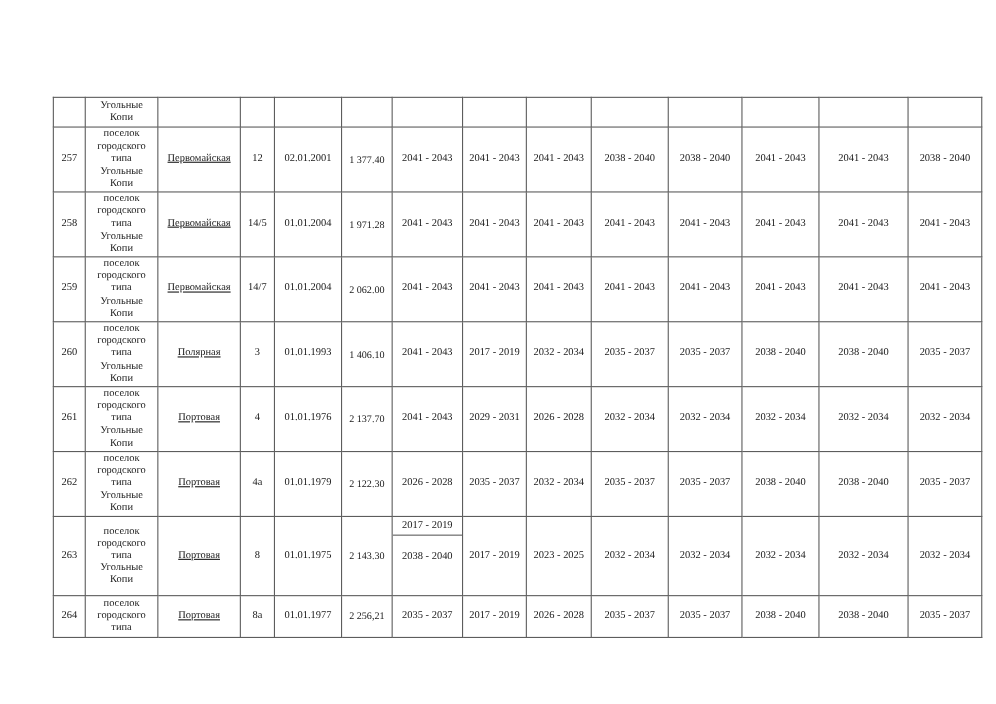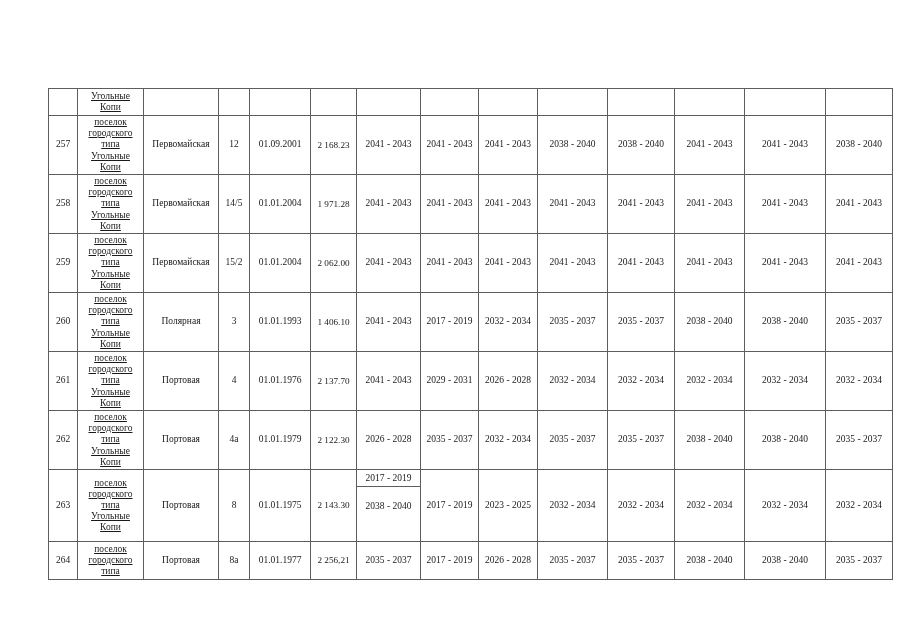--- a/index.html
+++ b/index.html
@@ -34,35 +34,35 @@
     border: 1px solid #5d5d5d;
     padding: 0;
     text-align: center;
     vertical-align: middle;
     background: #ffffff;
     word-wrap: break-word;
     overflow: hidden;
   }
   td.c-num      { width: 28px; }
   td.c-settle   { width: 65px; }
-  td.c-street   { width: 74px; }
+  td.c-street   { width: 74px; text-decoration: underline; }
   td.c-house    { width: 30px; }
   td.c-date     { width: 60px; }
   td.c-area     { width: 45px; font-size: 9.2px; }
   td.c-p        { width: 63px; }
   td.c-p2       { width: 57px; }
   td.c-p3       { width: 58px; }
   td.c-p4       { width: 69px; }
   td.c-p5       { width: 66px; }
   td.c-p6       { width: 69px; }
   td.c-p7       { width: 80px; }
   td.c-p8       { width: 66px; }
 
   .settle-lines { display: block; padding: 1px 1px; }
-  .settle-lines span { display: block; text-decoration: underline; }
+  .settle-lines span { display: block; }
 
   .spacer-row td { height: 26px; }
   .data-row td   { height: 57px; }
   .row-263 td    { height: 71px; }
   .row-264 td    { height: 37px; }
 
   
   .split {
     display: block;
     width: 100%;
@@ -113,22 +113,22 @@
           <span class="settle-lines">
             <span>поселок</span>
             <span>городского</span>
             <span>типа</span>
             <span>Угольные</span>
             <span>Копи</span>
           </span>
         </td>
         <td class="c-street">Первомайская</td>
         <td class="c-house">12</td>
-        <td class="c-date">01.09.2001</td>
-        <td class="c-area">2 168.23</td>
+        <td class="c-date">02.01.2001</td>
+        <td class="c-area">1 377.40</td>
         <td class="c-p">2041 - 2043</td>
         <td class="c-p2">2041 - 2043</td>
         <td class="c-p3">2041 - 2043</td>
         <td class="c-p4">2038 - 2040</td>
         <td class="c-p5">2038 - 2040</td>
         <td class="c-p6">2041 - 2043</td>
         <td class="c-p7">2041 - 2043</td>
         <td class="c-p8">2038 - 2040</td>
       </tr>
 
@@ -162,21 +162,21 @@
         <td class="c-settle">
           <span class="settle-lines">
             <span>поселок</span>
             <span>городского</span>
             <span>типа</span>
             <span>Угольные</span>
             <span>Копи</span>
           </span>
         </td>
         <td class="c-street">Первомайская</td>
-        <td class="c-house">15/2</td>
+        <td class="c-house">14/7</td>
         <td class="c-date">01.01.2004</td>
         <td class="c-area">2 062.00</td>
         <td class="c-p">2041 - 2043</td>
         <td class="c-p2">2041 - 2043</td>
         <td class="c-p3">2041 - 2043</td>
         <td class="c-p4">2041 - 2043</td>
         <td class="c-p5">2041 - 2043</td>
         <td class="c-p6">2041 - 2043</td>
         <td class="c-p7">2041 - 2043</td>
         <td class="c-p8">2041 - 2043</td>

